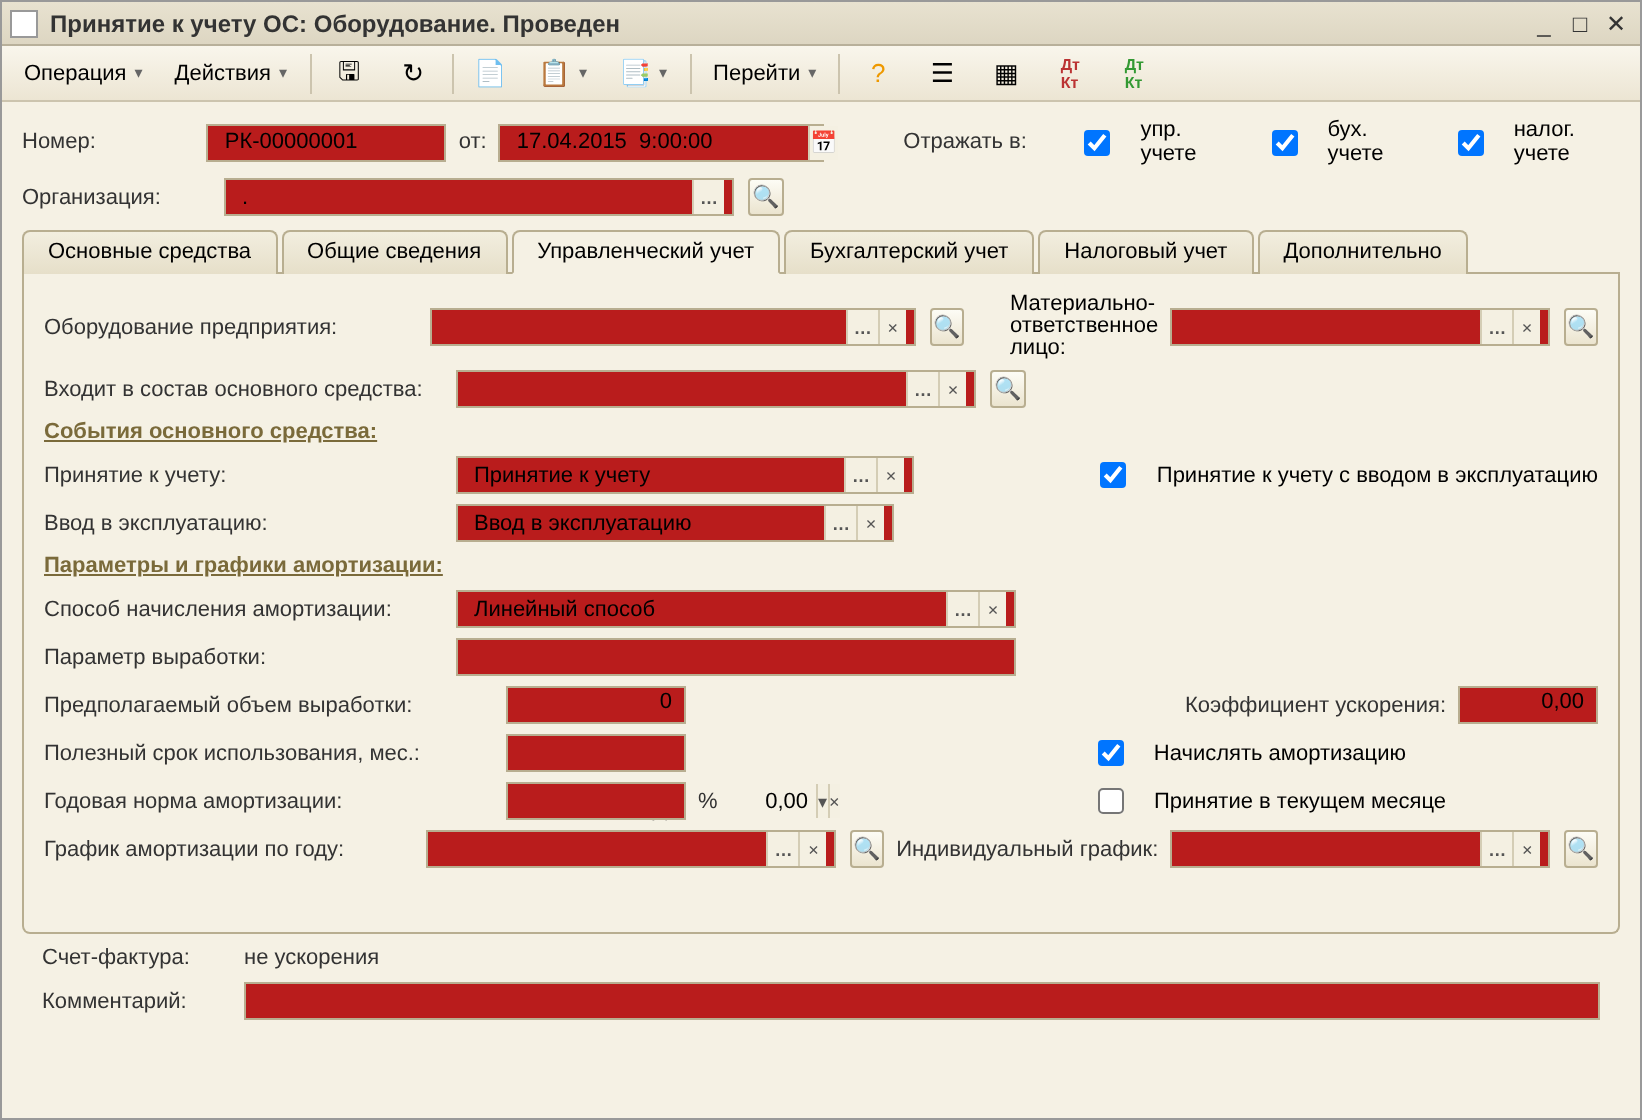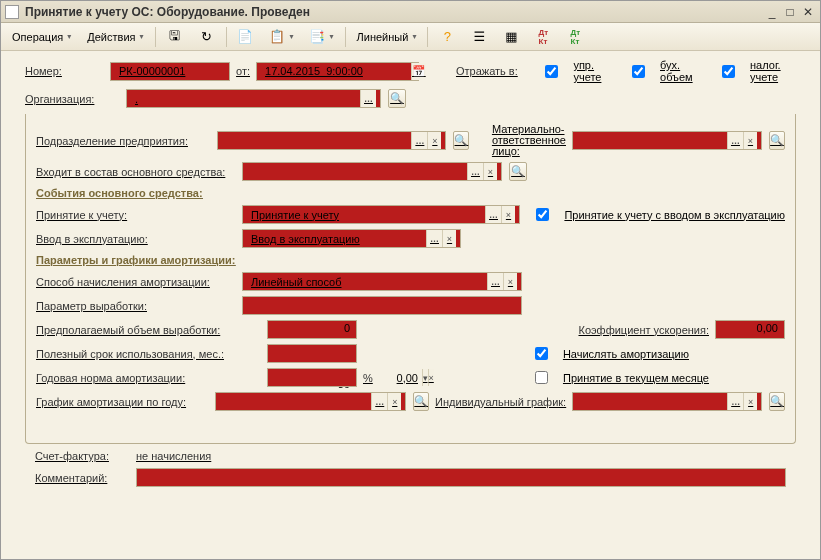--- a/index.html
+++ b/index.html
@@ -8,21 +8,21 @@
 .titlebar { background: linear-gradient(#e8e2d0, #ddd6c2); height: 22px; display: flex; align-items: center; padding: 0 4px; border-bottom: 1px solid #b8b09a; }
 .titlebar-icon { width: 14px; height: 14px; background: #fff; border: 1px solid #999; margin-right: 6px; }
 .titlebar-text { flex: 1; font-weight: bold; font-size: 12px; color: #333; }
 .titlebar-btns { display: flex; gap: 2px; }
 .titlebar-btn { width: 16px; height: 14px; display: flex; align-items: center; justify-content: center; cursor: pointer; font-size: 12px; color: #333; }
 .toolbar { background: linear-gradient(#f9f6ec, #ece5d3); height: 28px; display: flex; align-items: center; padding: 0 4px; border-bottom: 1px solid #ccc4ae; gap: 2px; }
 .tb-btn { padding: 2px 6px; cursor: pointer; border: 1px solid transparent; border-radius: 3px; display: flex; align-items: center; gap: 2px; }
 .tb-drop::after { content: "▾"; font-size: 8px; margin-left: 2px; color: #666; }
 .tb-sep { width: 1px; height: 20px; background: #ccc4ae; margin: 0 2px; }
 .tb-icon { width: 16px; height: 16px; display: inline-flex; align-items: center; justify-content: center; font-size: 13px; }
-.content { flex: 1; padding: 8px 24px; overflow: auto; text-decoration: underline; }
+.content { flex: 1; padding: 8px 10px; overflow: auto; }
 .row { display: flex; align-items: center; gap: 6px; margin-bottom: 6px; }
 .lbl { color: #333; white-space: nowrap; }
 .inp { background: #b91c1c; border: 1px solid #b8ae90; height: 19px; padding: 0 4px; color: #333; }
 .inp-combo { display: flex; align-items: center; }
 .inp-combo input { flex: 1; border: none; outline: none; height: 17px; padding: 0 4px; background: transparent; }
 .btn-x { width: 14px; height: 17px; background: #f4f0e2; border-left: 1px solid #d4cdb5; display: flex; align-items: center; justify-content: center; font-size: 9px; cursor: pointer; color: #555; }
 .btn-ddd { width: 16px; height: 17px; background: #f4f0e2; border-left: 1px solid #d4cdb5; display: flex; align-items: center; justify-content: center; font-size: 9px; cursor: pointer; color: #555; font-weight: bold; }
 .btn-q { width: 18px; height: 19px; background: linear-gradient(#fdfcf5,#ebe4cf); border: 1px solid #b8ae90; display: flex; align-items: center; justify-content: center; cursor: pointer; margin-left: 1px; border-radius: 2px; }
 .btn-cal { width: 18px; height: 17px; background: #f4f0e2; border-left: 1px solid #d4cdb5; display: flex; align-items: center; justify-content: center; cursor: pointer; }
 .chk { display: flex; align-items: center; gap: 12px; }
@@ -71,21 +71,21 @@
         <span class="tb-icon" style="color:#2a7">📄</span>
       </div>
     <div class="tb-btn tb-drop">
         <span class="tb-icon" style="color:#c80">📋</span>
       </div>
     <div class="tb-btn tb-drop">
         <span class="tb-icon" style="color:#b33">📑</span>
       </div>
     <div class="tb-sep"></div>
     <div class="tb-btn tb-drop">
-        <span>Линейный</span>
+        <span>Перейти</span>
       </div>
     <div class="tb-sep"></div>
     <div class="tb-btn">
         <span class="tb-icon" style="color:#e90">?</span>
       </div>
     <div class="tb-btn">
         <span class="tb-icon">☰</span>
       </div>
     <div class="tb-btn">
         <span class="tb-icon">▦</span>
@@ -112,44 +112,52 @@
       <span style="width:30px"></span>
       <span class="lbl">Отражать в:</span>
       <span style="width:14px"></span>
       <label class="chk">
           <input type="checkbox" checked="" style="">
           <span>упр. учете</span>
         </label>
       <span style="width:6px"></span>
       <label class="chk">
           <input type="checkbox" checked="" style="">
-          <span>бух. объем</span>
+          <span>бух. учете</span>
         </label>
       <span style="width:6px"></span>
       <label class="chk">
           <input type="checkbox" checked="" style="">
           <span>налог. учете</span>
         </label>
     </div>
 
     <div class="row">
       <span class="lbl" style="width:95px">Организация:</span>
       <div class="inp inp-combo" style="width:255px">
         <input value="." style="">
         <div class="btn-ddd">…</div>
       </div>
       <div class="btn-q">
           <span>🔍</span>
         </div>
     </div>
 
+    <div class="tabs">
+      <div class="tab"><span>Основные средства</span></div>
+      <div class="tab"><span>Общие сведения</span></div>
+      <div class="tab active"><span>Управленческий учет</span></div>
+      <div class="tab"><span>Бухгалтерский учет</span></div>
+      <div class="tab"><span>Налоговый учет</span></div>
+      <div class="tab"><span>Дополнительно</span></div>
+    </div>
 
     <div class="tabpane">
       <div class="form-row">
-        <span class="form-lbl">Подразделение предприятия:</span>
+        <span class="form-lbl">Оборудование предприятия:</span>
         <div class="inp inp-combo" style="width:260px">
           <input value="" style="">
           <div class="btn-ddd">…</div>
           <div class="btn-x">×</div>
         </div>
         <div class="btn-q">🔍</div>
         <span style="width:12px"></span>
         <div style="display:flex;flex-direction:column;line-height:11px">
           <span>Материально-</span>
             <span>ответственное</span>
@@ -170,21 +178,21 @@
           <div class="btn-ddd">…</div>
           <div class="btn-x">×</div>
         </div>
         <div class="btn-q">🔍</div>
       </div>
 
       <div class="section-title">События основного средства:</div>
 
       <div class="form-row">
         <span class="form-lbl">Принятие к учету:</span>
-        <div class="inp inp-combo" style="width:278px">
+        <div class="inp inp-combo" style="width:229px">
           <input value="Принятие к учету" style="">
           <div class="btn-ddd">…</div>
           <div class="btn-x">×</div>
         </div>
         <span style="flex:1"></span>
         <label class="chk">
             <input type="checkbox" checked="" style="">
             <span>Принятие к учету с вводом в эксплуатацию</span>
           </label>
       </div>
@@ -266,21 +274,21 @@
           <div class="btn-ddd">…</div>
           <div class="btn-x">×</div>
         </div>
         <div class="btn-q">🔍</div>
       </div>
     </div>
 
     <div class="footer">
       <div class="row">
         <span class="lbl" style="width:95px">Счет-фактура:</span>
-        <span class="lbl">не начисления</span>
+        <span class="lbl">не ускорения</span>
       </div>
       <div class="row">
         <span class="lbl" style="width:95px">Комментарий:</span>
         <div class="inp inp-combo" style="flex:1">
             <input value="" style="">
           </div>
       </div>
     </div>
   </div>
 </div>

